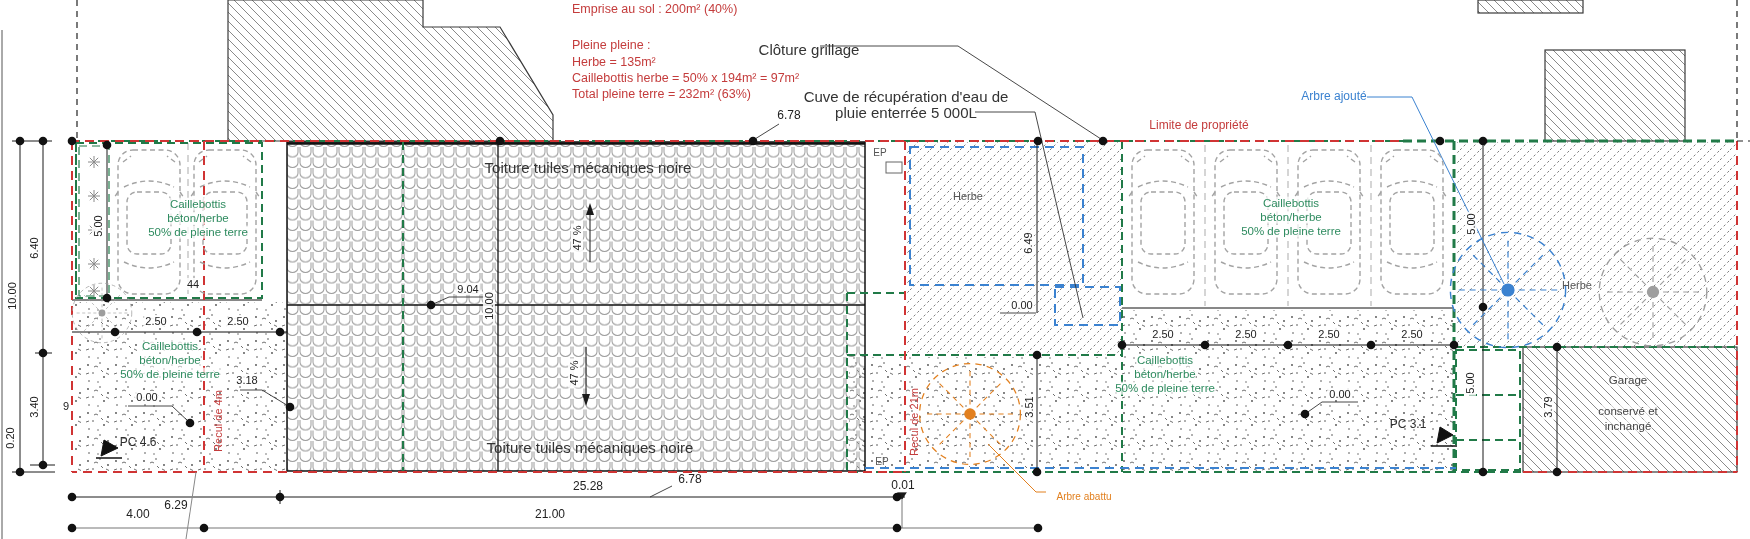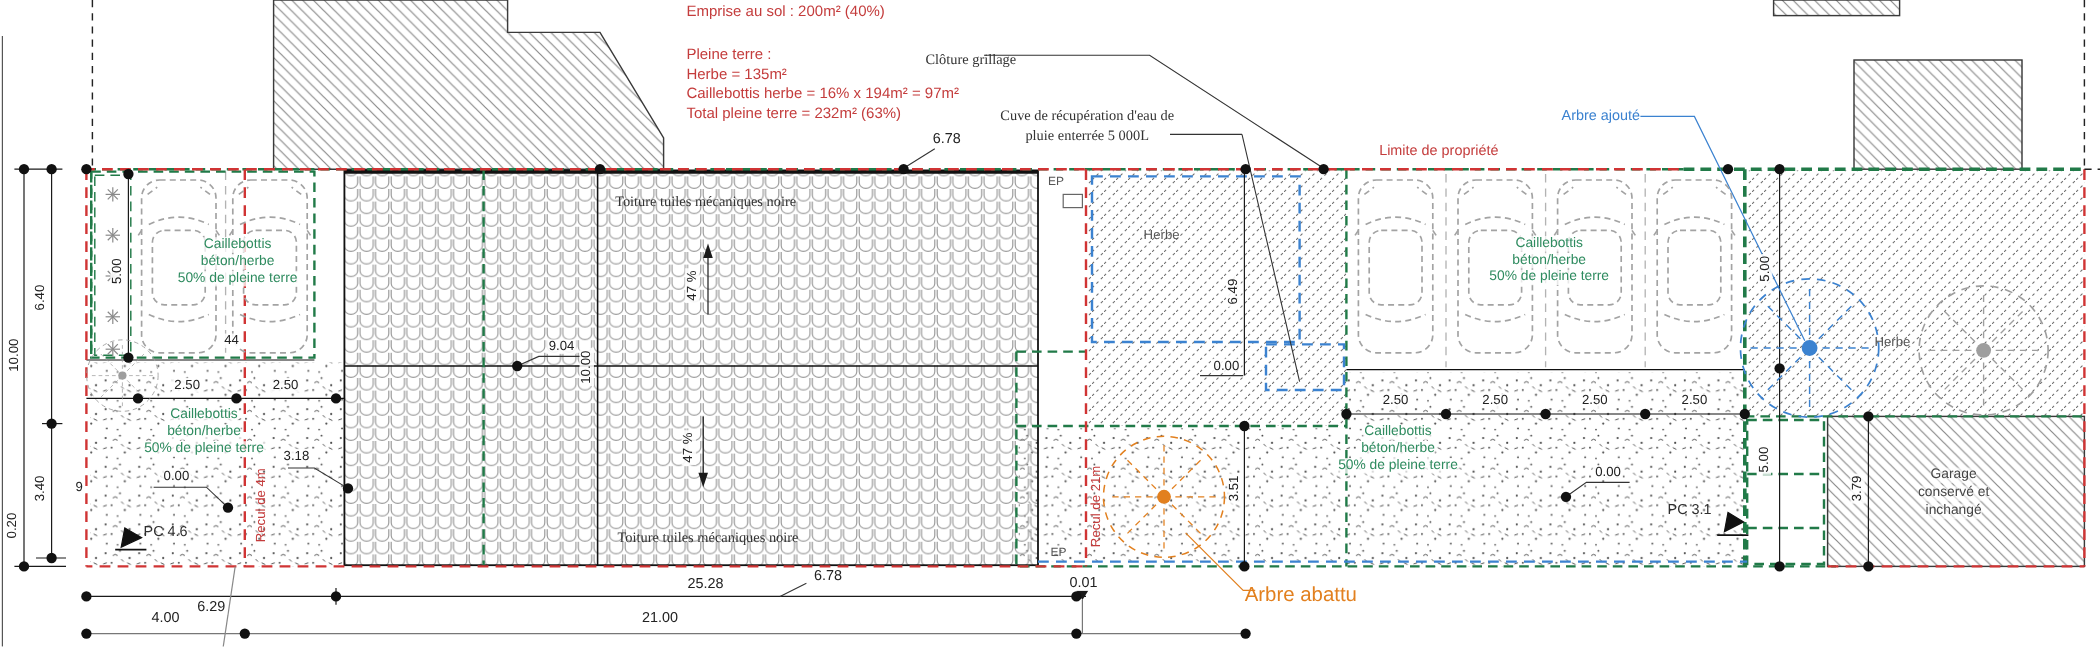--- a/index.html
+++ b/index.html
@@ -7,23 +7,23 @@
          font-family:"Liberation Sans", sans-serif;}
   svg{position:absolute;left:0;top:0;}
   .lbl{position:absolute;white-space:nowrap;font-size:11px;color:#2f2f2f;
        transform:translate(-50%,-50%);line-height:1.1;}
   .v{transform:translate(-50%,-50%) rotate(-90deg);}
   .dim{font-size:11px;color:#222;background:rgba(255,255,255,.88);padding:0 2px;}
   .big{font-size:12px;}
   .red{color:#c43c3c;}
   .green{color:#2e8b5f;background:rgba(255,255,255,.75);padding:0 1px;font-size:11.5px;}
   .blue{color:#3b82d0;font-size:12px;}
-  .orange{color:#e2801f;font-size:17px;text-align:right;}
+  .orange{color:#e2801f;font-size:10px;text-align:right;}
   .gray{color:#555;}
-  .ann{font-size:12px;color:#333;font-family:Liberation Serif, serif;}
+  .ann{font-size:15px;color:#333;}
   .sl{position:absolute;white-space:nowrap;font-size:12.5px;color:#c43c3c;transform:none;}
   .garage{font-size:11.5px;color:#444;background:rgba(255,255,255,.6);}
 </style>
 </head>
 <body>
 
 <div class="stage">
 
 <svg width="1750" height="539" viewBox="0 0 1750 539">
   <defs>
@@ -278,42 +278,42 @@
   <g>
     <use href="#ast" transform="translate(94,162)"></use>
     <use href="#ast" transform="translate(94,196)"></use>
     <use href="#ast" transform="translate(94,230)"></use>
     <use href="#ast" transform="translate(94,264)"></use>
     <use href="#ast" transform="translate(94,291)"></use>
   </g>
 </svg>
 
 <div class="sl" style="left:572px;top:2px">Emprise au sol : 200m² (40%)</div>
-<div class="sl" style="left:572px;top:38px">Pleine terre :</div>
+<div class="sl" style="left:572px;top:38px">Pleine pleine :</div>
 <div class="sl" style="left:572px;top:55px">Herbe = 135m²</div>
-<div class="sl" style="left:572px;top:71px">Caillebottis herbe = 16% x 194m² = 97m²</div>
+<div class="sl" style="left:572px;top:71px">Caillebottis herbe = 50% x 194m² = 97m²</div>
 <div class="sl" style="left:572px;top:87px">Total pleine terre = 232m² (63%)</div>
 
 <div class="lbl ann" style="left:809px;top:50px">Clôture grillage</div>
 <div class="lbl ann" style="left:906px;top:97px">Cuve de récupération d'eau de</div>
 <div class="lbl ann" style="left:906px;top:113px">pluie enterrée 5 000L</div>
 <div class="lbl red big" style="left:1199px;top:126px">Limite de propriété</div>
 <div class="lbl blue" style="left:1334px;top:97px">Arbre ajouté</div>
 <div class="lbl orange" style="left:1084px;top:496px">Arbre abattu</div>
 <div class="lbl ann" style="left:588px;top:168px">Toiture tuiles mécaniques noire</div>
 <div class="lbl ann" style="left:590px;top:448px">Toiture tuiles mécaniques noire</div>
 <div class="lbl gray" style="left:968px;top:196px">Herbe</div>
 <div class="lbl gray" style="left:1577px;top:285px">Herbe</div>
 <div class="lbl gray" style="left:880px;top:152px;font-size:10px">EP</div>
 <div class="lbl gray" style="left:882px;top:461px;font-size:10px">EP</div>
 <div class="lbl big" style="left:138px;top:443px">PC 4.6</div>
 <div class="lbl big" style="left:1408px;top:425px">PC 3.1</div>
 <div class="lbl v red" style="left:218px;top:421px">Recul de 4m</div>
 <div class="lbl v red" style="left:914px;top:422px">Recul de 21m</div>
-<div class="lbl garage" style="left:1628px;top:396px">Garage</div>
+<div class="lbl garage" style="left:1628px;top:380px">Garage</div>
 <div class="lbl garage" style="left:1628px;top:411px">conservé et</div>
 <div class="lbl garage" style="left:1628px;top:426px">inchangé</div>
 
 <div class="lbl green" style="left:198px;top:204px">Caillebottis</div>
 <div class="lbl green" style="left:198px;top:218px">béton/herbe</div>
 <div class="lbl green" style="left:198px;top:232px">50% de pleine terre</div>
 <div class="lbl green" style="left:170px;top:346px">Caillebottis</div>
 <div class="lbl green" style="left:170px;top:360px">béton/herbe</div>
 <div class="lbl green" style="left:170px;top:374px">50% de pleine terre</div>
 <div class="lbl green" style="left:1291px;top:203px">Caillebottis</div>

